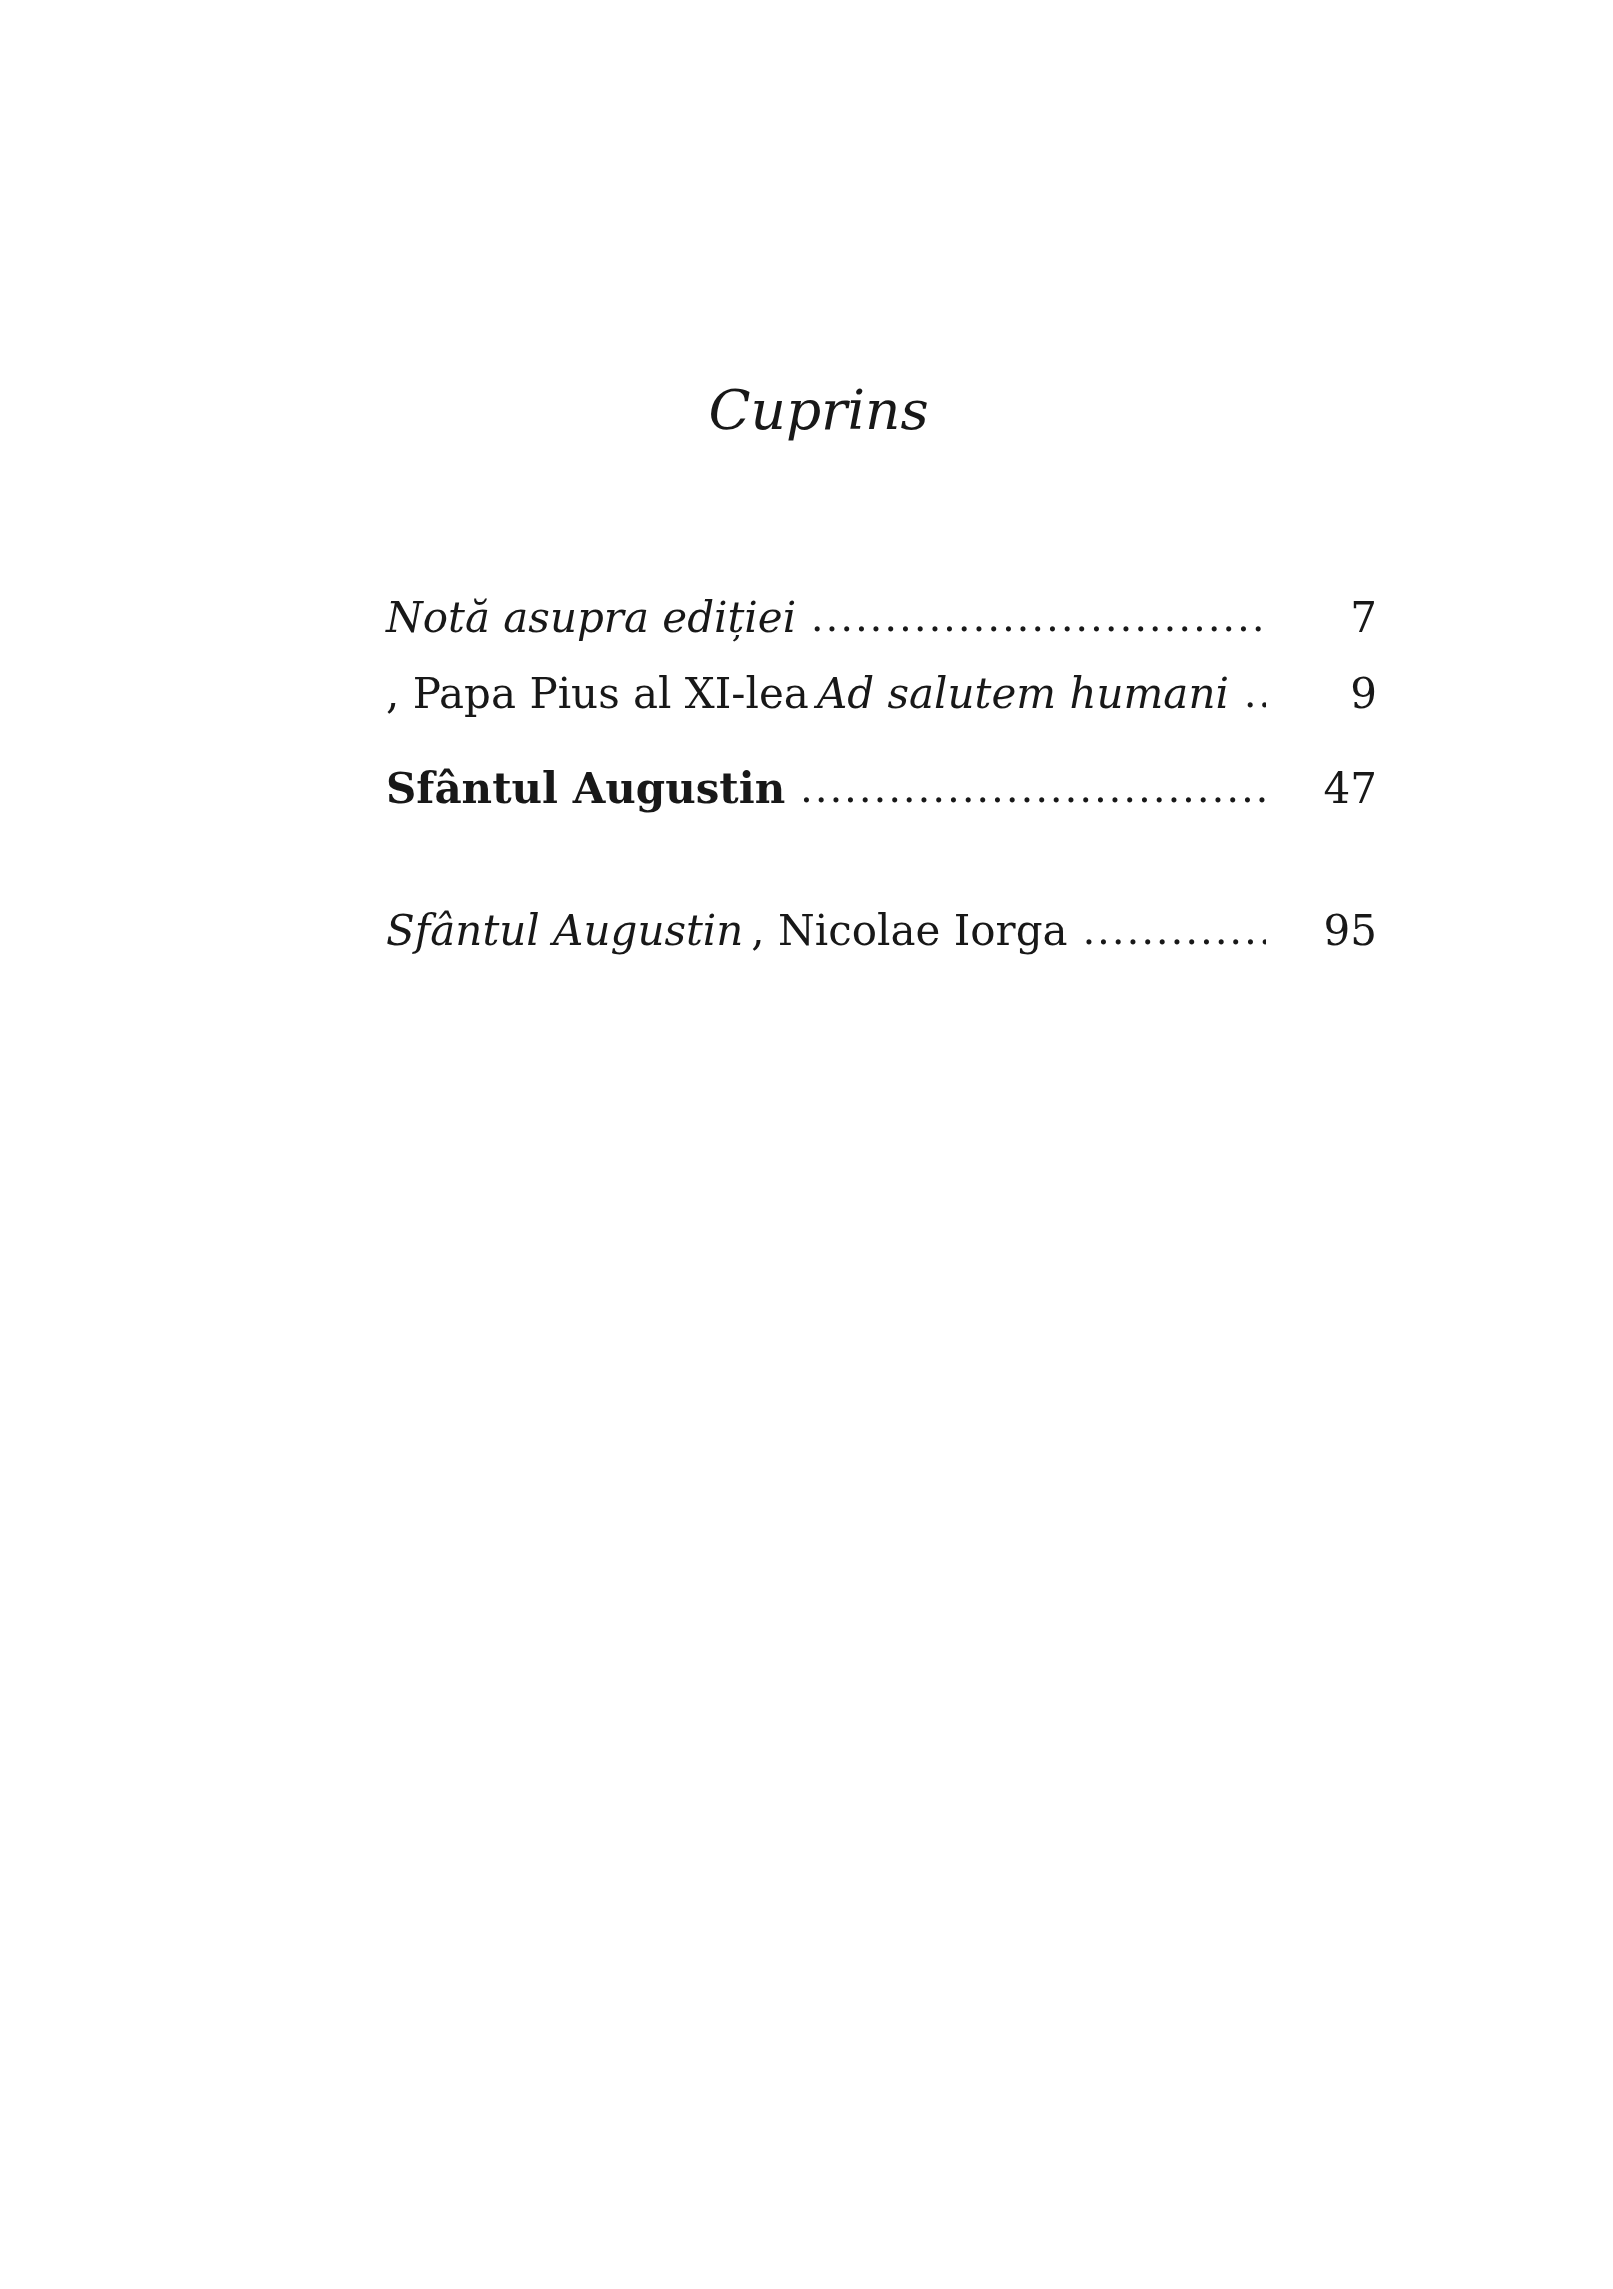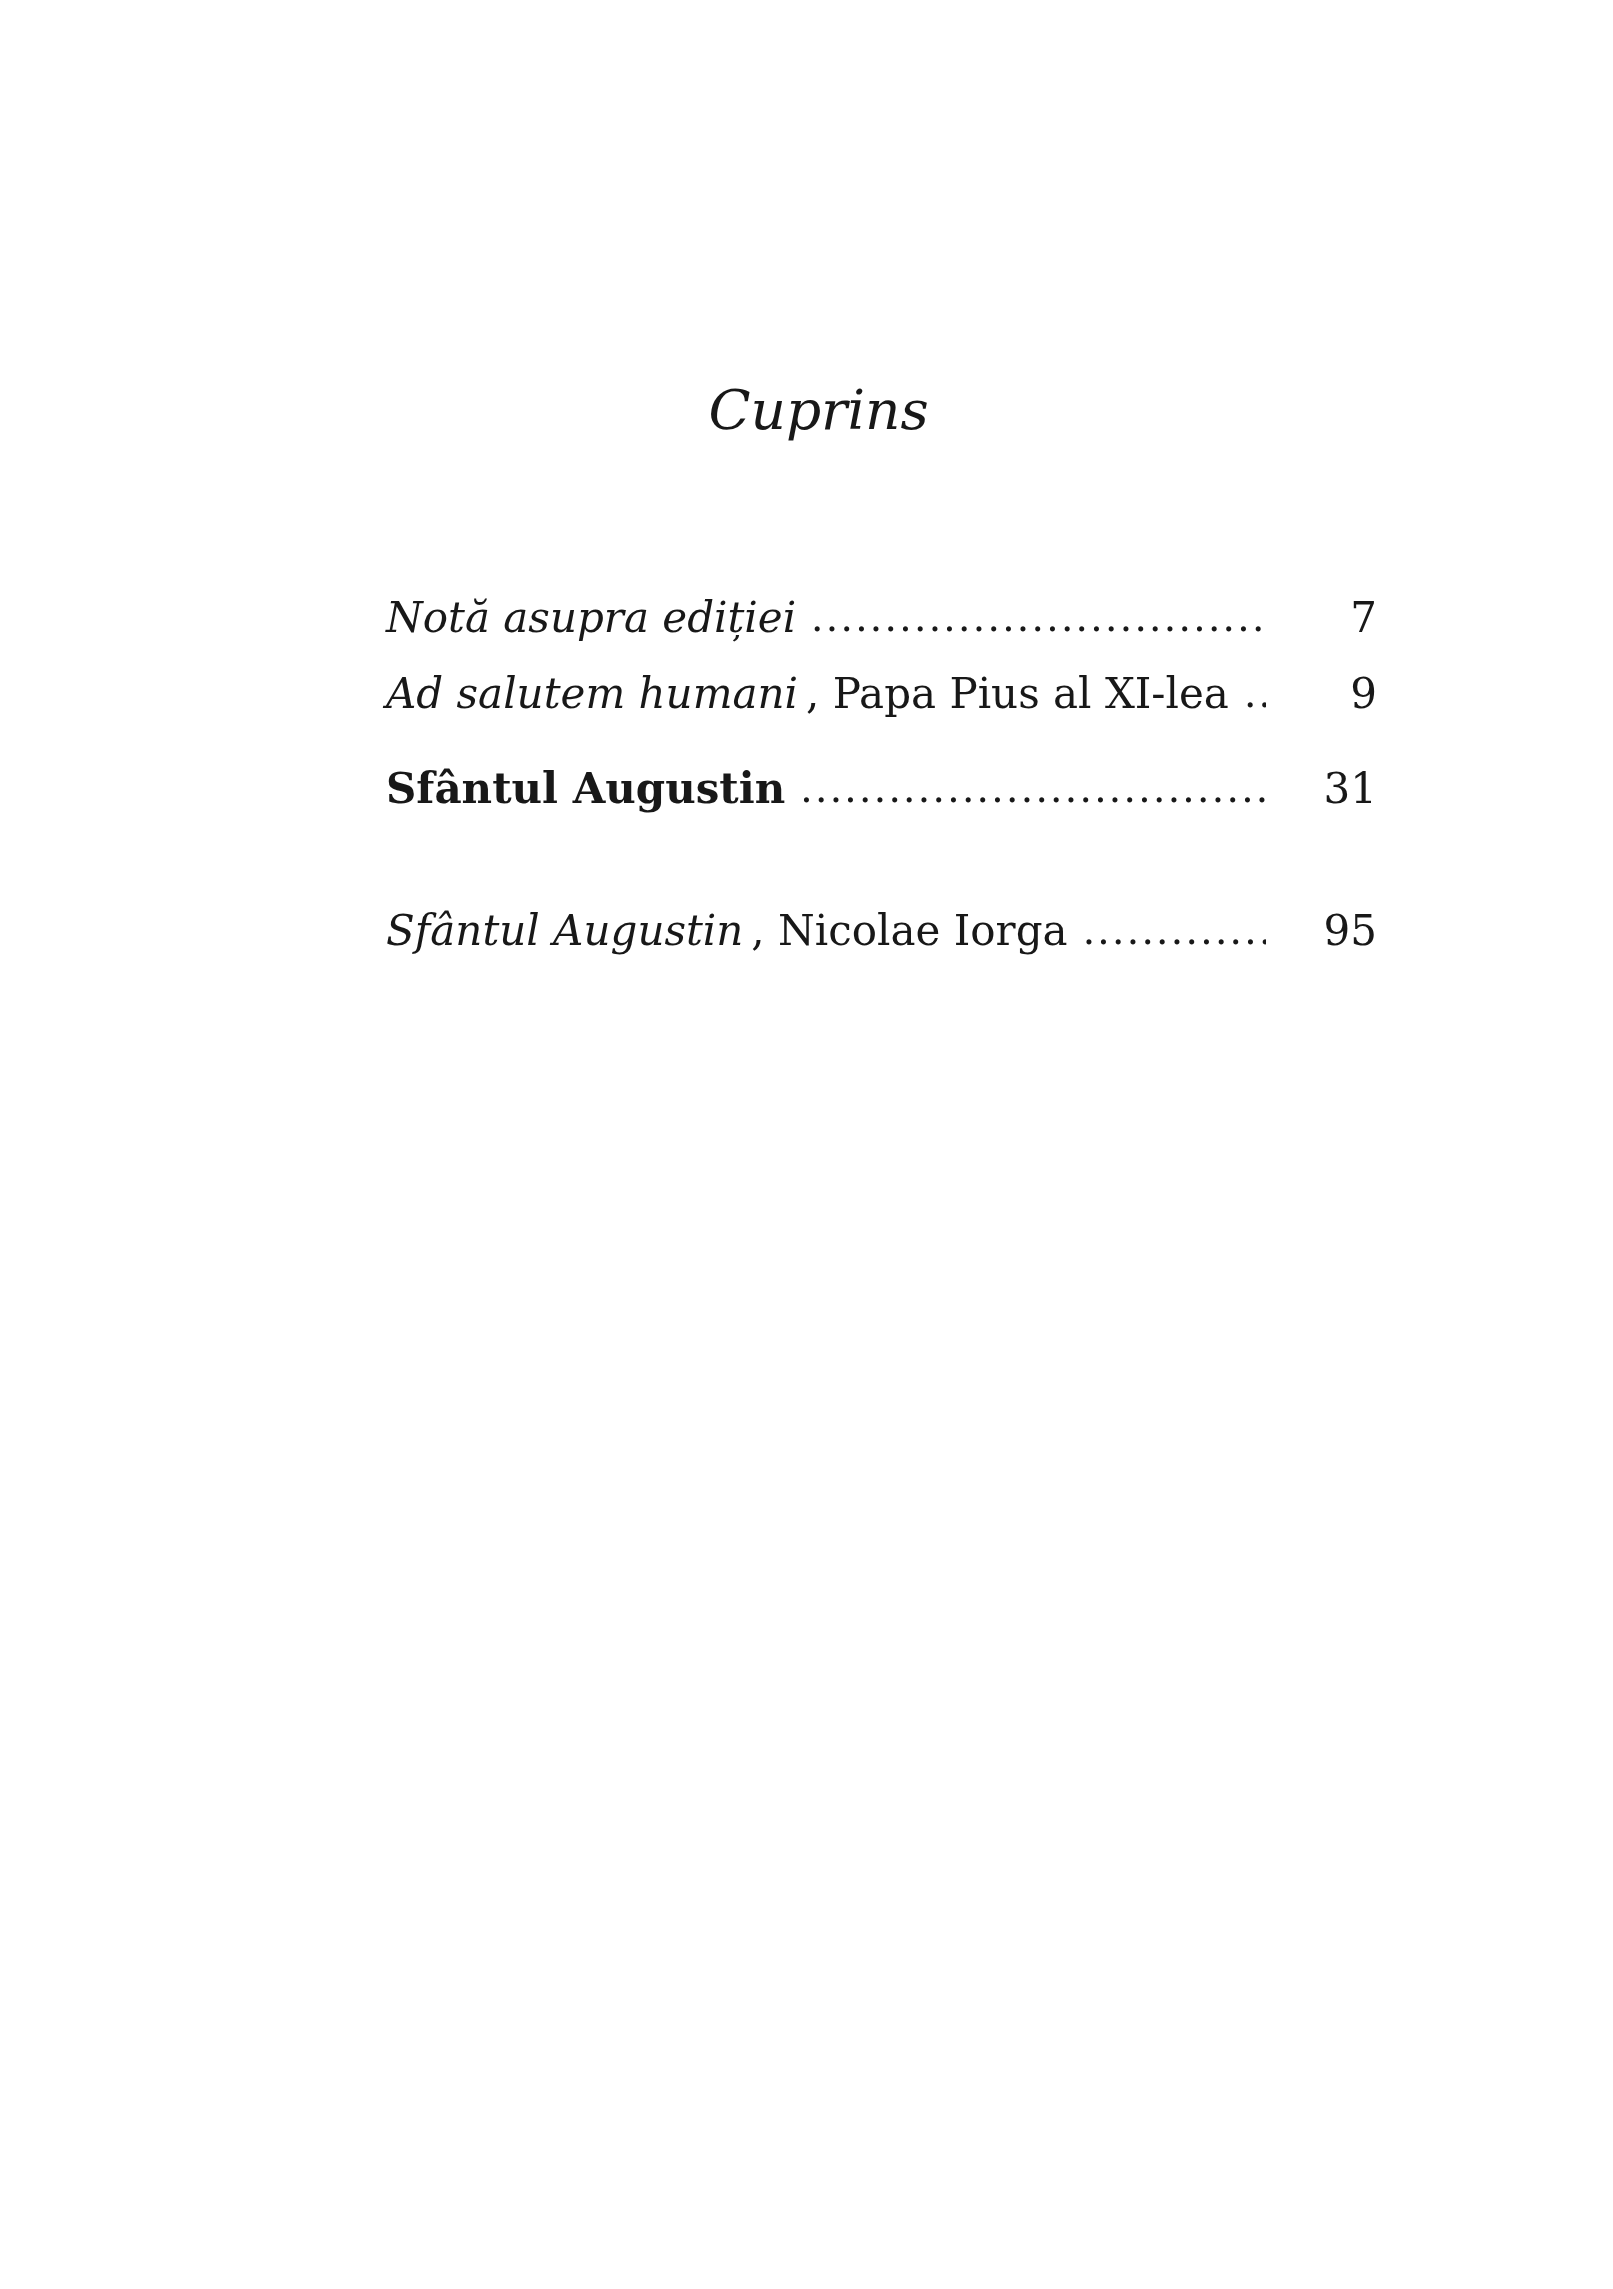--- a/index.html
+++ b/index.html
@@ -89,32 +89,32 @@
     <div class="toc-entry entry-1">
       <div class="toc-row">
         <span class="seg seg-italic">Notă asupra ediției</span>
         <span class="dots"></span>
         <span class="pagenum">7</span>
       </div>
     </div>
 
     <div class="toc-entry entry-2">
       <div class="toc-row">
+        <span class="seg seg-regular">, Papa Pius al XI-lea</span>
         <span class="seg seg-italic">Ad salutem humani</span>
-        <span class="seg seg-regular">, Papa Pius al XI-lea</span>
         <span class="dots"></span>
         <span class="pagenum">9</span>
       </div>
     </div>
 
     <div class="toc-entry entry-3">
       <div class="toc-row">
         <span class="seg seg-bold">Sfântul Augustin</span>
         <span class="dots"></span>
-        <span class="pagenum">31</span>
+        <span class="pagenum">47</span>
       </div>
     </div>
 
     <div class="toc-entry entry-4">
       <div class="toc-row">
         <span class="seg seg-italic">Sfântul Augustin</span>
         <span class="seg seg-regular">, Nicolae Iorga</span>
         <span class="dots"></span>
         <span class="pagenum">95</span>
       </div>

